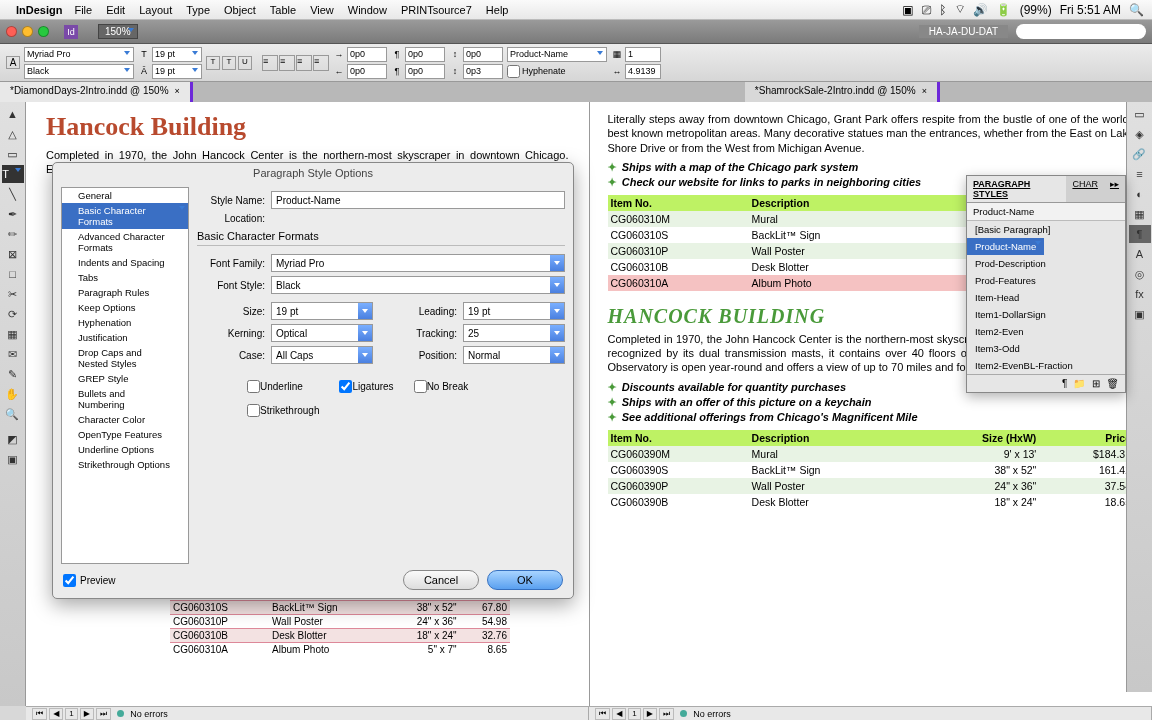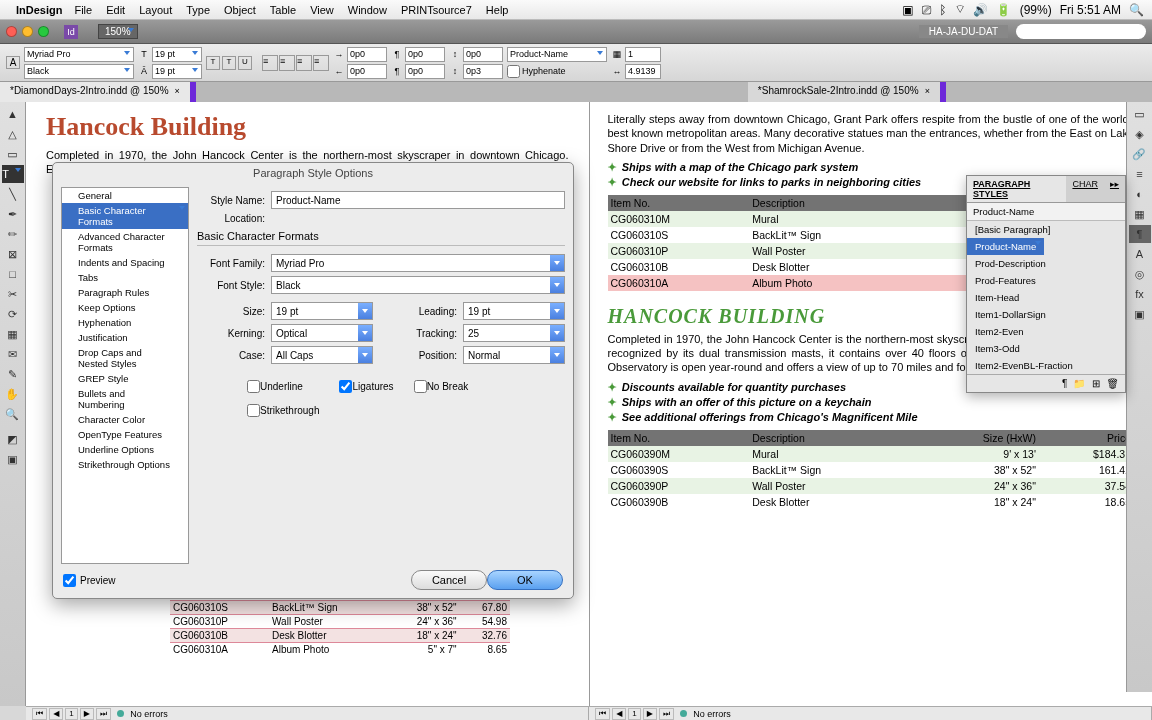--- a/index.html
+++ b/index.html
@@ -27,21 +27,21 @@
     .controlbar { height: 38px; background: linear-gradient(#ececec, #d6d6d6); border-bottom: 1px solid #999; display: flex; align-items: center; padding: 0 6px; font-size: 9px; gap: 4px; }
     .ctrl-group { display: flex; flex-direction: column; gap: 2px; }
     .ctrl-field { display: flex; align-items: center; gap: 2px; }
     .ctrl-field .lbl { width: 12px; text-align: center; font-size: 9px; }
     .ctrl-field input, .ctrl-field .sel { height: 15px; font-size: 9px; border: 1px solid #999; padding: 0 2px; background: #fff; }
     .sel { display: inline-flex; align-items: center; position: relative; padding-right: 14px; }
     .sel::after { content: ''; position: absolute; right: 3px; top: 3px; width: 0; height: 0; border-left: 3px solid transparent; border-right: 3px solid transparent; border-top: 4px solid #3a7bd5; }
     
     
     .doctabs { height: 20px; background: #b8b8b8; display: flex; font-size: 10px; }
-    .doctab { padding: 3px 10px; background: #d8d8d8; border-right: 6px solid #6d28d9; position: relative; }
+    .doctab { padding: 3px 10px; background: #d8d8d8; border-right: 3px solid #6d28d9; position: relative; }
     .doctab.active { background: #e8e8e8; }
     .doctab .close { margin-left: 6px; font-size: 9px; }
     
     
     .mainarea { position: relative; height: calc(720px - 20px - 24px - 38px - 20px - 14px); display: flex; }
     
     
     .lefttools { width: 26px; background: linear-gradient(#e0e0e0, #c8c8c8); border-right: 1px solid #999; display: flex; flex-direction: column; padding-top: 2px; }
     .tool { width: 22px; height: 18px; margin: 1px auto; display: flex; align-items: center; justify-content: center; font-size: 11px; color: #333; }
     .tool.sel { background: #333; color: #fff; }
@@ -54,21 +54,21 @@
     .leftdoc h1 { color: #b84a2e; font-size: 26px; font-weight: bold; margin-bottom: 6px; font-family: Georgia, serif; }
     .leftdoc p { font-size: 11px; text-align: justify; line-height: 1.3; }
     
     
     .rightdoc { padding: 10px 18px; font-family: Georgia, serif; font-size: 11px; }
     .rightdoc .headline { color: #4a9a3a; font-weight: bold; font-size: 20px; font-style: italic; letter-spacing: 1px; margin-bottom: 4px; font-family: Georgia, serif; }
     .rightdoc p { text-align: justify; line-height: 1.3; margin-bottom: 6px; }
     .rightdoc .feat { display: flex; align-items: flex-start; gap: 5px; font-style: italic; font-weight: bold; font-size: 11px; margin: 2px 0; }
     .rightdoc .feat::before { content: '✦'; color: #4a9a3a; font-style: normal; }
     .rightdoc table { width: 100%; font-size: 10.5px; border-collapse: collapse; margin: 6px 0 14px; }
-    .rightdoc th { text-align: left; font-weight: normal; padding: 2px 3px; background: #737373; }
+    .rightdoc th { text-align: left; font-weight: bold; padding: 2px 3px; background: #bef264; }
     .rightdoc th:nth-child(3), .rightdoc th:nth-child(4) { text-align: right; }
     .rightdoc td { padding: 2px 3px; }
     .rightdoc td:nth-child(3), .rightdoc td:nth-child(4) { text-align: right; }
     .rightdoc tr.even { background: #e8f3e4; }
     .rightdoc tr.hl { background: #f5c2c2; }
     
     
     .dialog { position: absolute; left: 52px; top: 162px; width: 522px; height: 437px; background: #ececec; border: 1px solid #888; box-shadow: 0 6px 20px rgba(0,0,0,0.35); border-radius: 5px; z-index: 100; }
     .dialog .title { text-align: center; font-size: 11px; padding: 4px; color: #444; }
     .dialog .body { display: flex; padding: 4px 8px; gap: 8px; height: calc(100% - 50px); }
@@ -82,21 +82,21 @@
     .dialog .dsel { display: flex; align-items: center; }
     .dialog .dsel .arrow { position: absolute; right: 0; top: 0; bottom: 0; width: 14px; background: linear-gradient(#7aafff, #4a80e0); display: flex; align-items: center; justify-content: center; }
     .dialog .dsel .arrow::after { content: ''; width: 0; height: 0; border-left: 3px solid transparent; border-right: 3px solid transparent; border-top: 4px solid #fff; }
     .dialog .section-head { font-size: 11px; margin: 6px 0 8px; padding-bottom: 3px; border-bottom: 1px solid #bbb; }
     .dialog .twocol { display: flex; gap: 16px; }
     .dialog .col { flex: 1; }
     .dialog .chks { display: flex; gap: 20px; margin-top: 12px; padding-left: 50px; }
     .dialog .chks label { display: flex; align-items: center; font-size: 10px; }
     .dialog .footer { position: absolute; bottom: 8px; left: 10px; right: 10px; display: flex; align-items: center; }
     .dialog .footer .preview { display: flex; align-items: center; gap: 4px; font-size: 10px; }
-    .dialog .footer .btns { margin-left: auto; display: flex; gap: 0; padding-left: 8px; }
+    .dialog .footer .btns { margin-left: auto; display: flex; gap: 8px; padding-left: 8px; }
     .dialog .footer button { width: 76px; height: 20px; border-radius: 10px; border: 1px solid #888; font-size: 11px; cursor: pointer; }
     .dialog .footer button.ok { background: linear-gradient(#a8d4ff, #5aa0f0); border-color: #3570c0; }
     .dialog .footer button.cancel { background: linear-gradient(#fafafa, #ddd); }
     
     
     .pstyles { position: absolute; right: 26px; top: 175px; width: 160px; background: #e6e6e6; border: 1px solid #888; box-shadow: 0 4px 12px rgba(0,0,0,0.3); z-index: 90; font-size: 9.5px; }
     .pstyles .tabs { display: flex; background: #d0d0d0; border-bottom: 1px solid #999; }
     .pstyles .tabs div { padding: 3px 6px; font-size: 9px; text-decoration: underline; }
     .pstyles .tabs div.act { background: #e6e6e6; font-weight: bold; }
     .pstyles .cur { padding: 3px 6px; border-bottom: 1px solid #bbb; background: #f2f2f2; }

